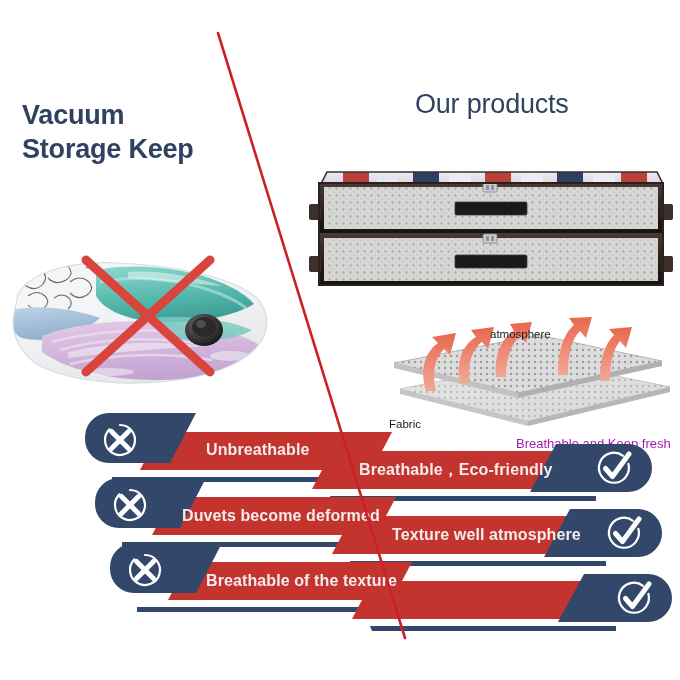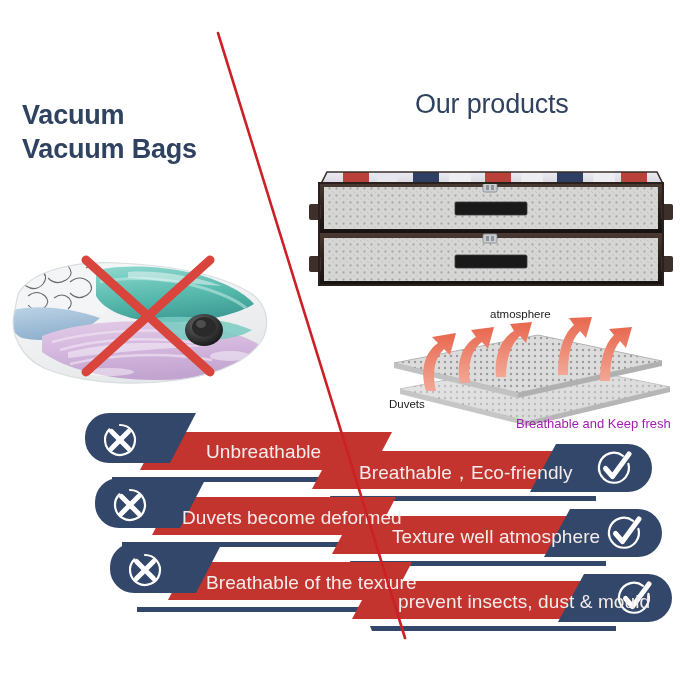--- a/index.html
+++ b/index.html
@@ -30,41 +30,41 @@
 
   
   .vacbag{position:absolute;left:8px;top:252px;width:268px;height:150px;}
 
   
   .product{position:absolute;left:305px;top:150px;width:372px;height:140px;}
 
   
   .diagram{position:absolute;left:382px;top:305px;width:298px;height:130px;}
   .diag-label{
-    position:absolute;font-size:11.5px;color:#1a1a1a;font-family:"Liberation Sans",sans-serif;
+    position:absolute;font-size:11.5px;color:#1a1a1a;font-family:"Liberation Sans",sans-serif;margin-top:20px;
   }
   .lbl-atmos{left:490px;top:308px;}
   .lbl-fabric{left:389px;top:398px;}
   .lbl-breathe{left:516px;top:416px;color:#a21caf;font-size:13px;}
 
   
   .rows{position:absolute;left:0;top:0;width:680px;height:680px;}
   .rowtext{
-    position:absolute;color:#f4eceb;font-size:19px;font-weight:normal;
+    position:absolute;color:#f4eceb;font-size:16px;font-weight:bold;
     white-space:nowrap;letter-spacing:0.1px;
   }
 </style>
 </head>
 <body>
 
 <div class="stage">
 
   <div class="title-left">
     <div>Vacuum</div>
-    <div>Vacuum Bags</div>
+    <div>Storage Keep</div>
   </div>
 
   <div class="title-right">Our products</div>
 
   <svg class="vacbag" viewBox="0 0 268 150">
     <defs>
       <linearGradient id="bagWhite" x1="0" y1="0" x2="0.4" y2="1">
         <stop offset="0%" stop-color="#fdfdfd"></stop>
         <stop offset="100%" stop-color="#e3e6e8"></stop>
       </linearGradient>
@@ -245,21 +245,21 @@
     <g fill="url(#arrowG)">
       <path d="M50,92 C44,72 48,54 62,44 L56,38 L80,34 L74,56 L68,50 C58,60 56,74 60,92 Z" transform="translate(-6,-6)"></path>
       <path d="M88,86 C84,66 90,48 104,40 L99,33 L122,30 L116,52 L110,45 C98,54 96,70 98,86 Z" transform="translate(-10,-8)"></path>
       <path d="M122,80 C120,60 126,42 140,34 L136,27 L158,25 L152,46 L146,39 C136,48 132,64 132,80 Z" transform="translate(-8,-8)"></path>
       <path d="M180,76 C180,56 184,36 196,26 L191,19 L214,18 L208,39 L202,32 C192,42 190,58 190,76 Z" transform="translate(-4,-6)"></path>
       <path d="M224,82 C224,62 228,46 238,36 L233,30 L256,28 L250,49 L244,42 C236,52 234,66 234,82 Z" transform="translate(-6,-6)"></path>
     </g>
   </svg>
 
   <div class="diag-label lbl-atmos">atmosphere</div>
-  <div class="diag-label lbl-fabric">Duvets</div>
+  <div class="diag-label lbl-fabric">Fabric</div>
   <div class="diag-label lbl-breathe">Breathable and Keep fresh</div>
 
   <svg class="rows" viewBox="0 0 680 680">
     <defs>
 
       <g id="crossIcon">
         <path d="M0,-15 A15,15 0 1,1 -10.6,-10.6" fill="none" stroke="#ffffff" stroke-width="2.2" stroke-linecap="round"></path>
         <line x1="-8.5" y1="-8.5" x2="8.5" y2="8.5" stroke="#ffffff" stroke-width="5" stroke-linecap="round"></line>
         <line x1="8.5" y1="-8.5" x2="-8.5" y2="8.5" stroke="#ffffff" stroke-width="5" stroke-linecap="round"></line>
       </g>
@@ -330,19 +330,18 @@
     </g>
   </svg>
 
   <div class="rowtext" style="left:206px;top:441px;">Unbreathable</div>
   <div class="rowtext" style="left:182px;top:507px;">Duvets become deformed</div>
 
   <div class="rowtext" style="left:359px;top:460px;">Breathable，Eco-friendly</div>
   <div class="rowtext" style="left:392px;top:526px;">Texture well atmosphere</div>
 
   <div class="rowtext" style="left:206px;top:572px;">Breathable of the texture</div>
-  <div class="rowtext" style="left:398px;top:591px;">prevent insects, dust &amp; mould</div>
 
   <svg class="diagonal" viewBox="0 0 680 680">
     <line x1="218" y1="33" x2="405" y2="638" stroke="#cc2027" stroke-width="2.6" stroke-linecap="round"></line>
   </svg>
 
 </div>
 
 </body></html>

